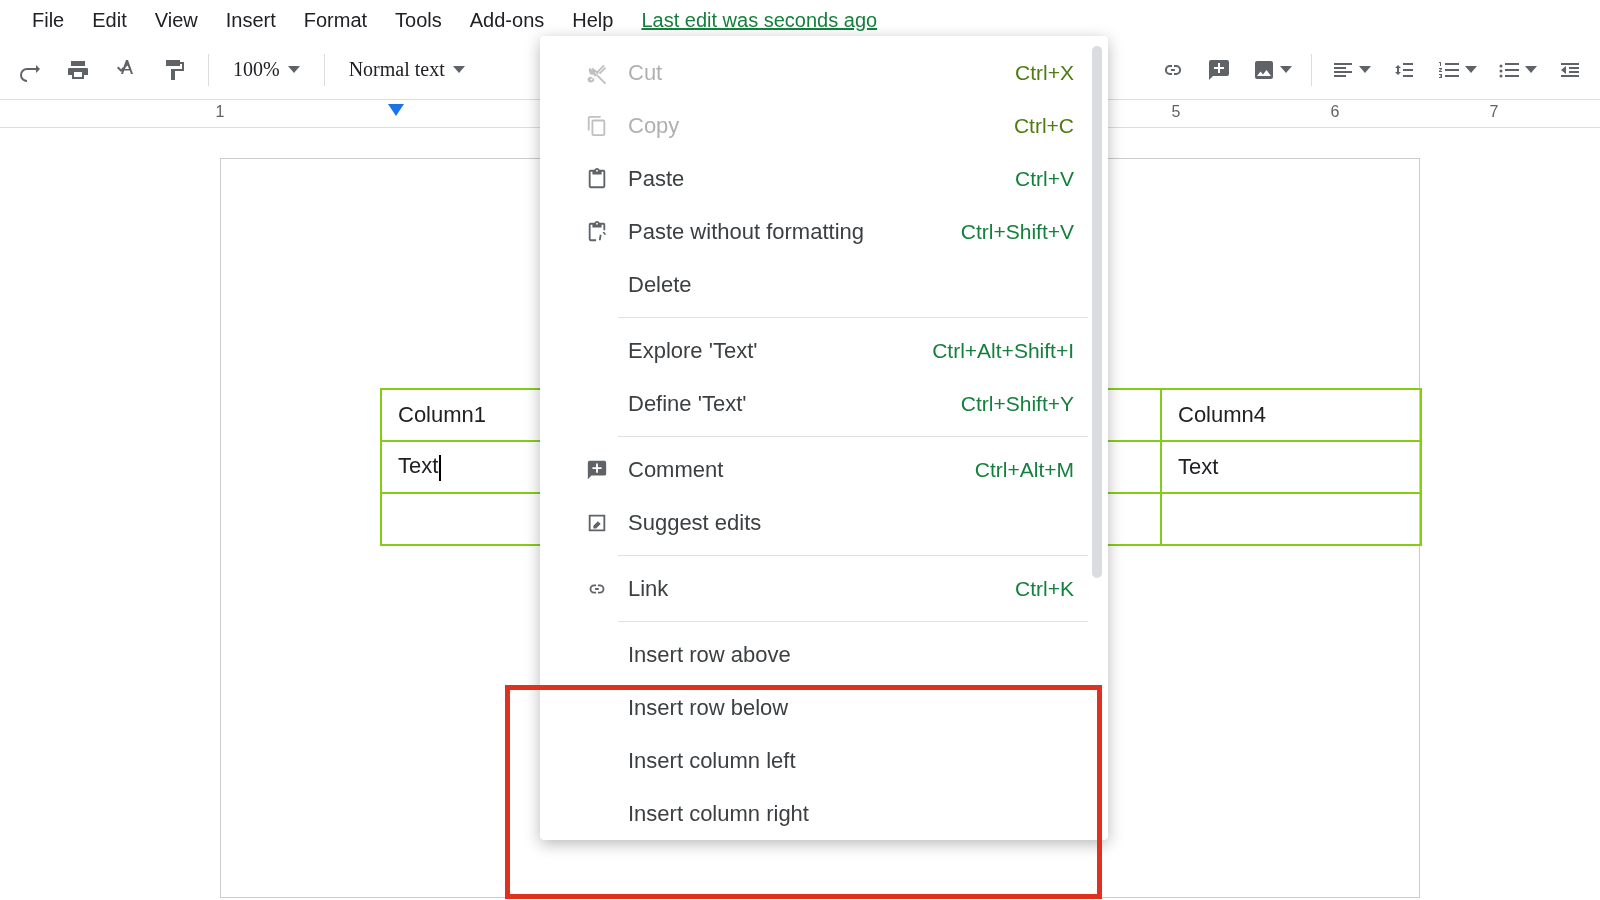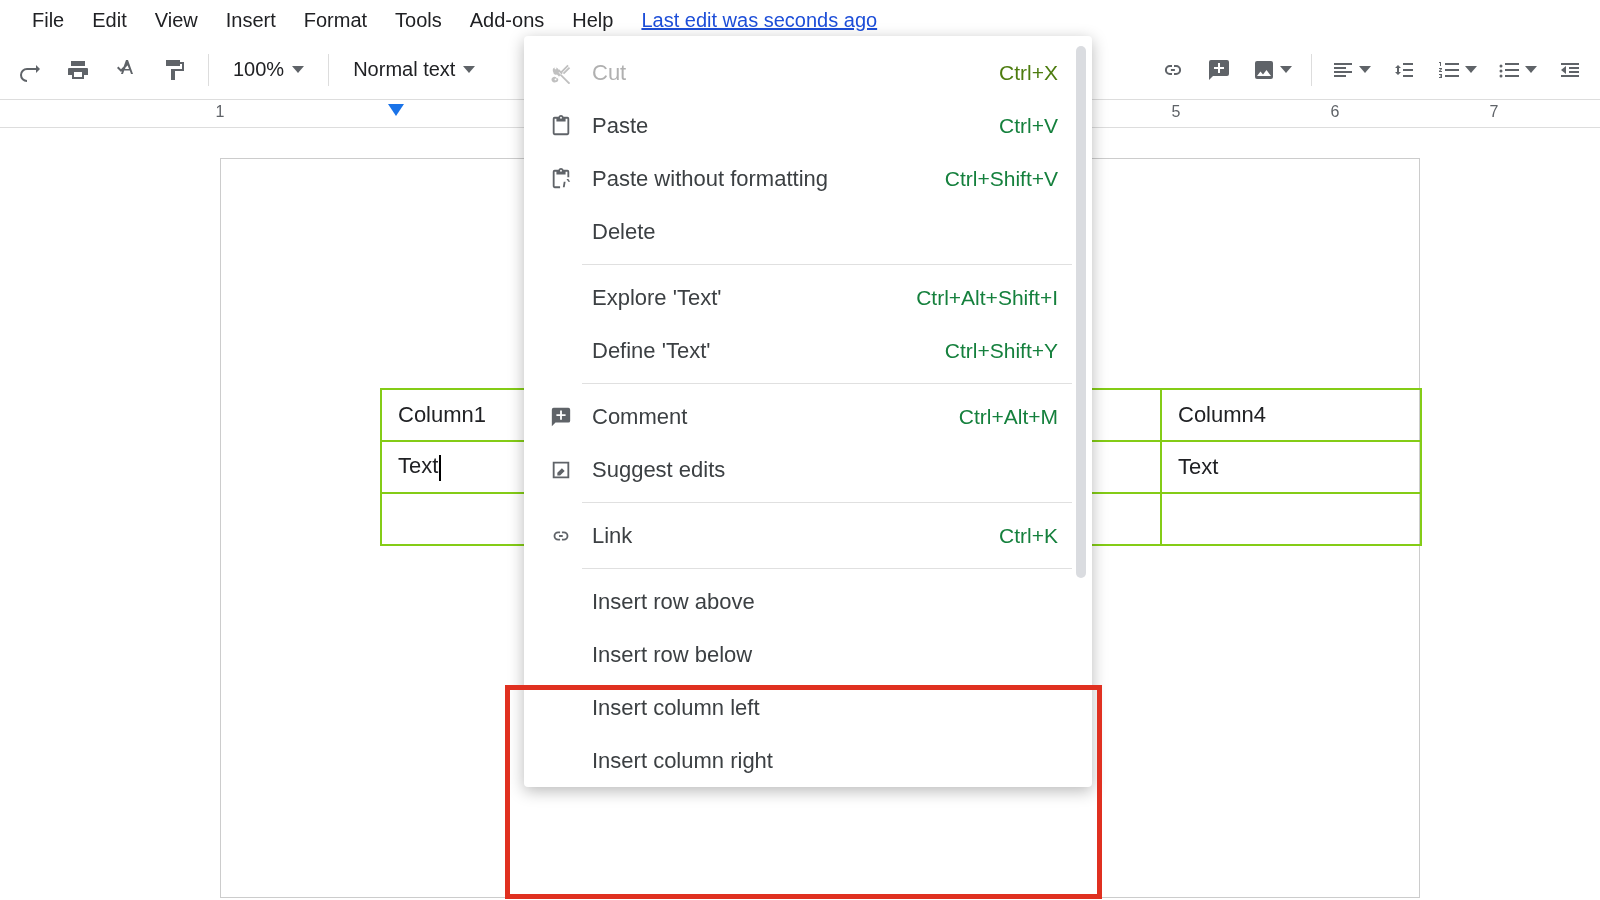--- a/index.html
+++ b/index.html
@@ -14,28 +14,29 @@
   .menubar {
     display: flex;
     align-items: center;
     gap: 28px;
     padding: 0 32px;
     height: 40px;
     font-size: 20px;
     color: #202124;
   }
   .menubar .item { cursor: pointer; }
-  .last-edit { color: #1d4ed8; text-decoration: underline; }
+  .last-edit { color: #15803d; text-decoration: underline; }
   .toolbar {
     display: flex;
     align-items: center;
     gap: 12px;
     height: 60px;
     padding: 0 12px;
     border-bottom: 1px solid #ddd;
+    font-family: Liberation Serif, serif;
   }
   .tool-ic {
     width: 36px; height: 36px;
     display: flex; align-items: center; justify-content: center;
     color: #5f6368;
   }
   .tool-ic svg { width: 24px; height: 24px; fill: #5f6368; }
   .tool-sep { width: 1px; height: 32px; background: #ddd; margin: 0 4px; }
   .zoom, .para {
     display: flex; align-items: center; gap: 8px;
@@ -84,29 +85,30 @@
   }
   .doc-table td.col1 { width: 260px; }
   .doc-table td.col4 { width: 260px; }
   .doc-table td.mid { width: 260px; }
   .cursor {
     display: inline-block; width: 2px; height: 26px;
     background: #000; vertical-align: middle; margin-left: 1px;
   }
   .context-menu {
     position: absolute;
-    left: 524px; top: 36px;
+    left: 540px; top: 36px;
     width: 568px;
     background: #fff;
     box-shadow: 0 4px 16px rgba(0,0,0,.28);
     border-radius: 4px;
     padding-top: 10px;
     font-size: 22px;
     color: #3c4043;
     z-index: 100;
+    padding-left: 20px;
   }
   .cm-scroll {
     position: absolute; right: 6px; top: 10px;
     width: 10px; height: 532px;
     background: #dadce0;
     border-radius: 5px;
   }
   .cm-row {
     display: flex; align-items: center;
     height: 53px;
@@ -264,20 +266,29 @@
 
   <div class="cm-row disabled">
     <span class="cm-ic">
         <svg viewBox="0 0 24 24">
           <path d="M9.6 7.6L12 10l7-7 1.4 1.4L13.4 11.4l2 2L22 6.8l-1.4-1.4L12 14l-2.4-2.4A3 3 0 106 14a3 3 0 001.6-.5L10 16l-2.4 2.4A3 3 0 106 22a3 3 0 003-3 3 3 0 00-.5-1.6L11 14.8l9.6 9.6L22 23 9.6 10.6A3 3 0 009 9a3 3 0 00-3-3 3 3 0 000 6 3 3 0 001.6-.5zM6 8a1 1 0 110-2 1 1 0 010 2zm0 12a1 1 0 110-2 1 1 0 010 2z"></path>
         </svg>
       </span>
     <span class="cm-label">Cut</span>
     <span class="cm-short">Ctrl+X</span>
   </div>
+  <div class="cm-row disabled">
+    <span class="cm-ic">
+        <svg viewBox="0 0 24 24">
+          <path d="M16 1H4a2 2 0 00-2 2v14h2V3h12V1zm3 4H8a2 2 0 00-2 2v14a2 2 0 002 2h11a2 2 0 002-2V7a2 2 0 00-2-2zm0 16H8V7h11v14z"></path>
+        </svg>
+      </span>
+    <span class="cm-label">Copy</span>
+    <span class="cm-short">Ctrl+C</span>
+  </div>
   <div class="cm-row">
     <span class="cm-ic">
         <svg viewBox="0 0 24 24">
           <path d="M19 2h-4.18A3 3 0 0012 0a3 3 0 00-2.82 2H5a2 2 0 00-2 2v16a2 2 0 002 2h14a2 2 0 002-2V4a2 2 0 00-2-2zm-7 0a1 1 0 110 2 1 1 0 010-2zm7 18H5V4h2v3h10V4h2v16z"></path>
         </svg>
       </span>
     <span class="cm-label">Paste</span>
     <span class="cm-short">Ctrl+V</span>
   </div>
   <div class="cm-row">

